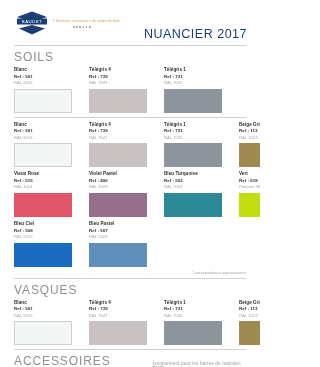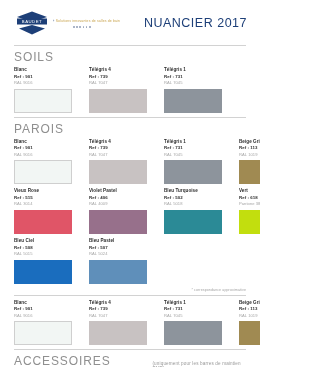--- a/index.html
+++ b/index.html
@@ -59,21 +59,21 @@
   }
   .logo-dots i {
     width: 1.6px; height: 1.6px;
     border-radius: 50%;
     background: #9aa7bd;
     display: block;
   }
   .doc-title {
     position: absolute;
     right: 13px;
-    top: 16px;
+    top: 27px;
     font-size: 12.5px;
     letter-spacing: .5px;
     color: #1d3f78;
     font-weight: 400;
   }
 
   
   .sheet { padding: 0 14px; }
 
   .section { margin-bottom: 2px; }
@@ -209,23 +209,20 @@
             <div class="sw-name">Télégris 1</div>
             <div class="sw-ref">Ref : 731</div>
             <div class="sw-ral">RAL 7045</div>
             <div class="chip" style="background: rgb(141, 148, 156);"></div>
           </div>
           <div class="cell empty"></div>
         </div>
       </div>
       <div class="section">
         <div class="rule"></div>
-        <div class="section-head">
-          <div class="section-title">PAROIS</div>
-        </div>
         <div class="row">
           <div class="cell">
             <div class="sw-name">Blanc</div>
             <div class="sw-ref">Ref : 901</div>
             <div class="sw-ral">RAL 9016</div>
             <div class="chip bordered" style="background: rgb(242, 246, 244);"></div>
           </div>
           <div class="cell">
             <div class="sw-name">Télégris 4</div>
             <div class="sw-ref">Ref : 739</div>
@@ -284,20 +281,23 @@
             <div class="sw-ral">RAL 5024</div>
             <div class="chip" style="background: rgb(95, 143, 186);"></div>
           </div>
           <div class="cell empty"></div>
           <div class="cell empty"></div>
         </div>
         <div class="footnote">* correspondance approximative</div>
       </div>
       <div class="section">
         <div class="rule"></div>
+        <div class="section-head">
+          <div class="section-title">VASQUES</div>
+        </div>
         <div class="row">
           <div class="cell">
             <div class="sw-name">Blanc</div>
             <div class="sw-ref">Ref : 901</div>
             <div class="sw-ral">RAL 9016</div>
             <div class="chip bordered" style="background: rgb(242, 246, 244);"></div>
           </div>
           <div class="cell">
             <div class="sw-name">Télégris 4</div>
             <div class="sw-ref">Ref : 739</div>

